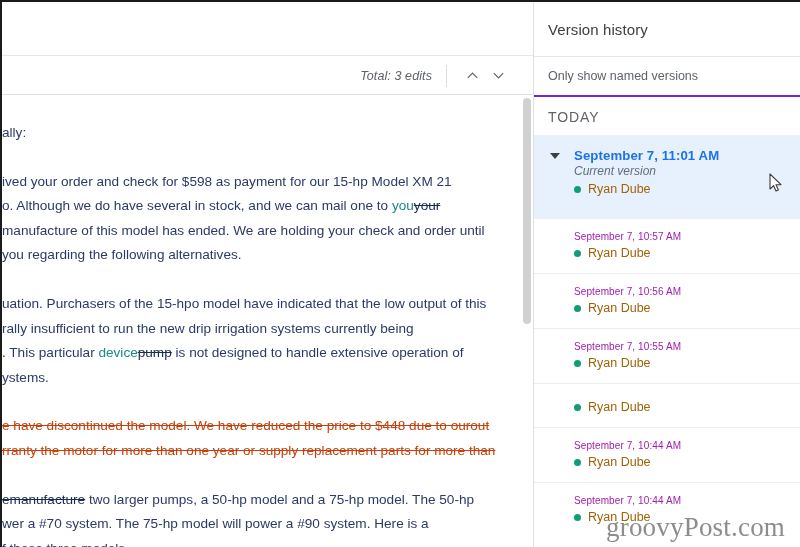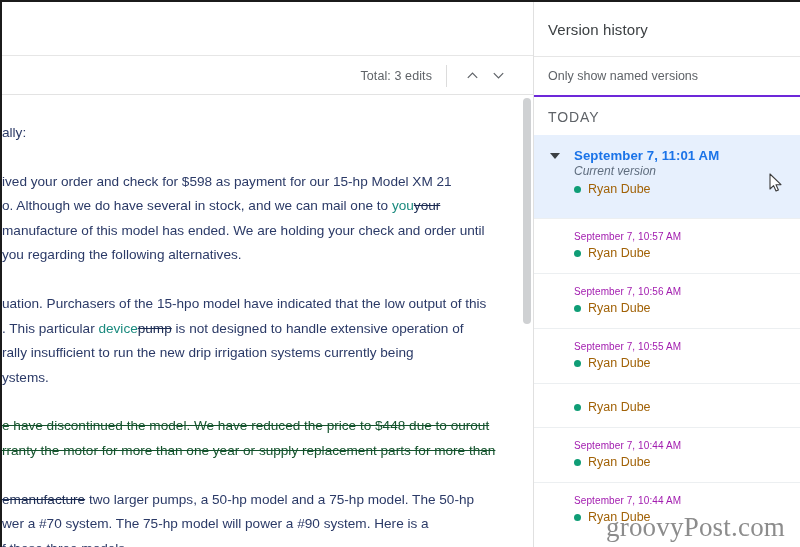--- a/index.html
+++ b/index.html
@@ -38,20 +38,21 @@
   
   #edits-bar {
     position: absolute; left: 0; top: 55px;
     width: 531px; height: 38px;
     background: #ffffff;
     border-bottom: 1px solid #e3e3e3;
     display: flex;
     align-items: center;
     justify-content: flex-end;
     padding-right: 22px;
+    font-style: italic;
   }
   #edits-total {
     font-size: 12.5px;
     color: #5f6368;
     letter-spacing: .1px;
     white-space: nowrap;
   }
   .vsep {
     width: 1px; height: 22px;
     background: #dcdcdc;
@@ -85,21 +86,21 @@
     font-size: 13.6px;
     line-height: 24.6px;
     color: #2b3a67;
     white-space: nowrap;
   }
   #doc-body p { margin: 0; }
   .pgap { height: 24px; }
   .ins { color: #1a8a7e; }
   .del { color: #1b2b52; text-decoration: line-through; margin-top: 11px; }
   .delline {
-    color: #14532d;
+    color: #c2410c;
     text-decoration: line-through;
   }
 
   
   #doc-scroll-track {
     position: absolute;
     left: 519px; top: 93px;
     width: 12px; height: 452px;
     background: #ffffff;
   }
@@ -288,22 +289,22 @@
       <div id="doc-page">
         <div id="doc-body">
             <p><span>ally:</span></p>
             <div class="pgap"></div>
             <p><span>ived your order and check for $598 as payment for our 15-hp Model XM 21</span></p>
             <p><span>o.  Although we do have several in stock, and we can mail one to </span><span class="ins">you</span><span class="del">your</span></p>
             <p><span>manufacture of this model has ended.  We are holding your check and order until</span></p>
             <p><span>you regarding the following alternatives.</span></p>
             <div class="pgap"></div>
             <p><span>uation.  Purchasers of the 15-hpo model have indicated that the low output of this</span></p>
+            <p><span>rally insufficient to run the new drip irrigation systems  currently being</span></p>
             <p><span>.  This particular </span><span class="ins">device</span><span class="del">pump</span><span> is not designed to handle extensive operation of</span></p>
-            <p><span>rally insufficient to run the new drip irrigation systems  currently being</span></p>
             <p><span>ystems.</span></p>
             <div class="pgap"></div>
             <p><span class="delline">e have discontinued the model.  We have reduced the price to $448 due to ourout</span></p>
             <p><span class="delline">rranty the motor for more than one year or supply replacement parts for more than</span></p>
             <div class="pgap"></div>
             <p><span class="del">emanufacture</span><span> two larger pumps, a 50-hp model and a 75-hp model.  The 50-hp</span></p>
             <p><span>wer a #70 system.  The 75-hp model will power a #90 system.  Here is a</span></p>
             <p><span>f these three models.</span></p>
           </div>
       </div>

